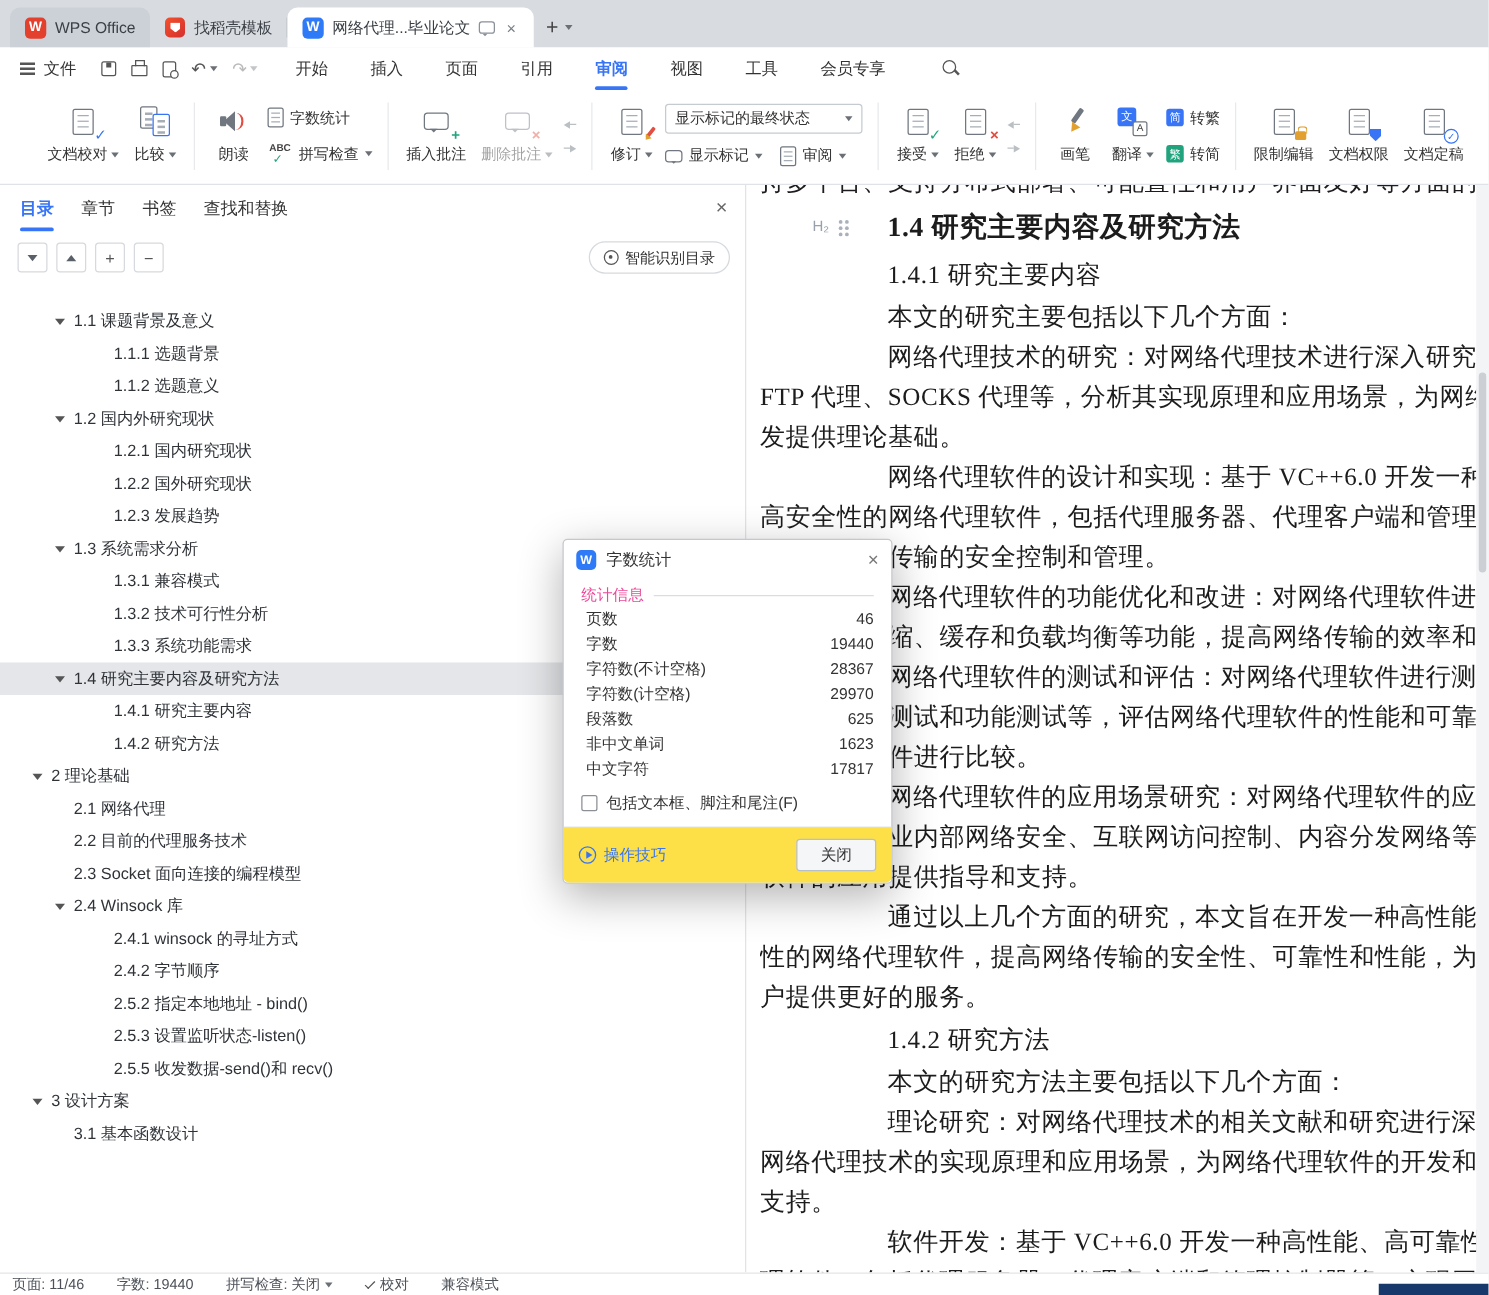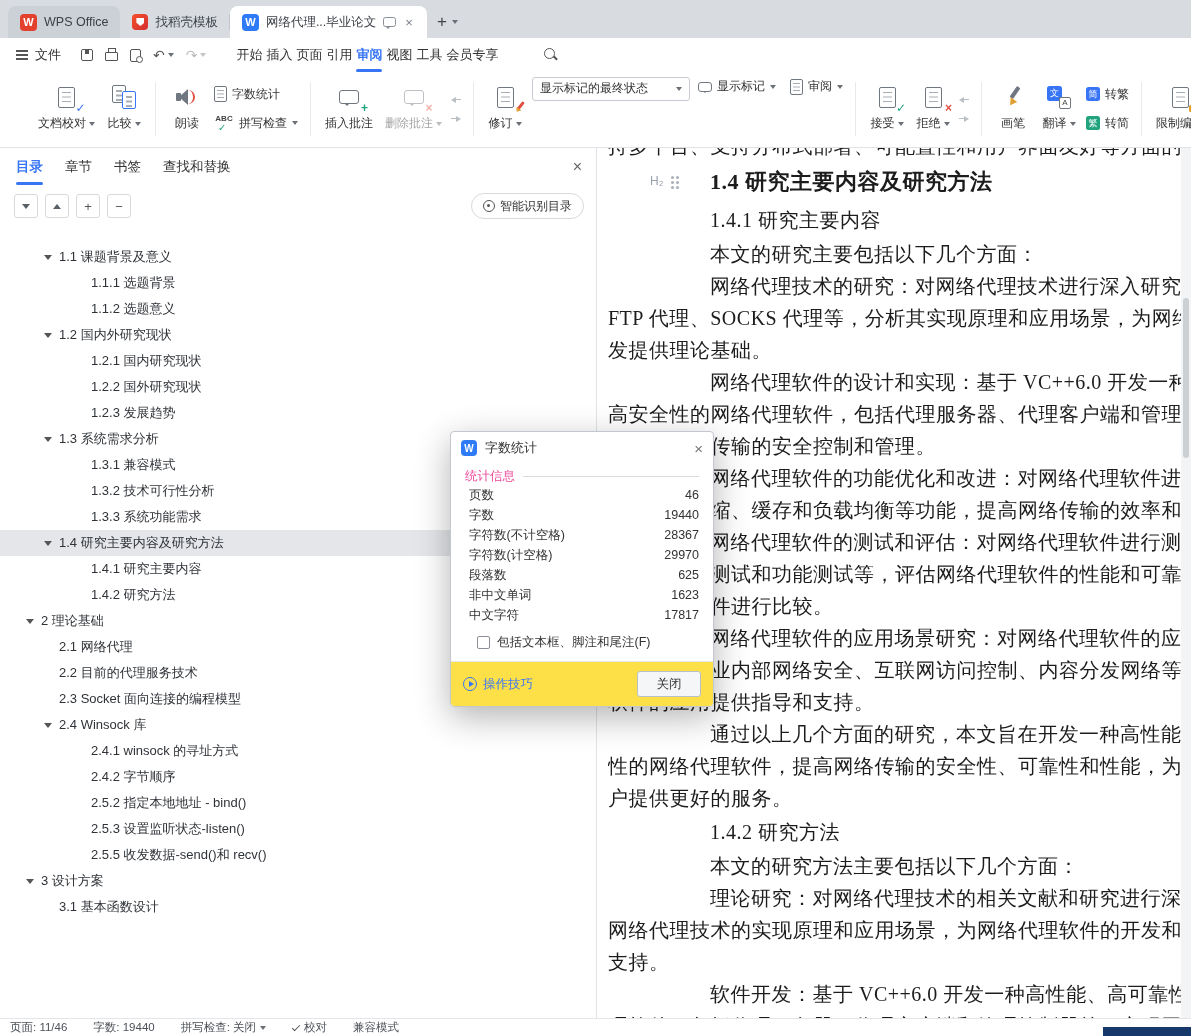--- a/index.html
+++ b/index.html
@@ -31,21 +31,21 @@
   .mb-icons{display:flex;align-items:center;gap:12px;margin-right:28px}
   .mb-ic{display:flex;align-items:center;gap:3px}
   .i-save{width:12px;height:12px;border:1.5px solid #555;border-radius:2px;position:relative}
   .i-save::before{content:"";position:absolute;left:2.5px;top:0;width:4px;height:4px;background:#555}
   .i-print{width:13px;height:9px;border:1.5px solid #555;border-radius:1px;position:relative;margin-top:3px}
   .i-print::before{content:"";position:absolute;left:2px;top:-5px;width:6px;height:4px;border:1.5px solid #555;border-bottom:none}
   .i-prev{width:11px;height:13px;border:1.5px solid #555;border-radius:2px;position:relative}
   .i-prev::after{content:"";position:absolute;right:-3px;bottom:-2px;width:5px;height:5px;border:1.5px solid #555;border-radius:50%;background:#fff}
   .arrow-glyph{font-size:14px;color:#555;line-height:1}
   .dim{opacity:.4}
-  .mb-menus{display:flex;}
+  .mb-menus{display:flex;gap:30px}
   .mb-item{position:relative;padding:0 2px;cursor:default}
   .mb-item.active{color:#3875f6;font-weight:700}
   .mb-item.active::after{content:"";position:absolute;left:2px;right:2px;bottom:-8px;height:3px;border-radius:2px;background:#3875f6}
   .i-search{position:relative;width:15px;height:15px;margin-left:44px}
   .i-search::before{content:"";position:absolute;left:0;top:0;width:9px;height:9px;border:1.6px solid #555;border-radius:50%}
   .i-search::after{content:"";position:absolute;left:9px;top:9px;width:5px;height:1.6px;background:#555;transform:rotate(45deg)}
 
   
   .ribbon{position:absolute;left:0;top:72px;right:0;height:76px;background:#fff;border-bottom:1px solid #dfe2e6;display:flex;align-items:center;padding:4px 6px 6px 32px}
   .vsep{width:1px;height:54px;background:#e7e9ec;margin:0 8px;flex:none}
@@ -88,21 +88,21 @@
   .cn-blue{background:#3875f6}.cn-teal{background:#21a47e}
   .small-col{display:flex;flex-direction:column;justify-content:center;gap:9px;height:64px;flex:none;align-items:flex-start;padding:0 4px}
   .sbtn{display:flex;align-items:center;gap:5px;font-size:12px;color:#333;height:20px;white-space:nowrap}
   .tiny-col{display:flex;flex-direction:column;justify-content:center;gap:10px;height:64px;padding:0 3px;flex:none}
   .nav-ic{width:11px;height:9px;position:relative;opacity:.4}
   .nav-ic::before{content:"";position:absolute;left:0;top:2px;border-top:3px solid transparent;border-bottom:3px solid transparent}
   .nav-ic.up::before{border-right:5px solid #55606b}
   .nav-ic.down::before{border-left:5px solid #55606b;left:5px}
   .nav-ic::after{content:"";position:absolute;top:4px;width:5px;height:1.5px;background:#55606b}
   .nav-ic.up::after{left:5px}.nav-ic.down::after{left:0}
-  .mid-col{display:flex;justify-content:center;gap:8px;height:64px;flex:none;padding:0 4px}
+  .mid-col{display:flex;flex-direction:column;justify-content:center;gap:8px;height:64px;flex:none;padding:0 4px}
   .combo{width:158px;height:24px;border:1px solid #c6cbd1;border-radius:3px;display:flex;align-items:center;justify-content:space-between;padding:0 7px;font-size:12px;color:#333;white-space:nowrap}
   .mid-row{display:flex;gap:14px}
   .disabled{opacity:.45}
 
   
   .sidebar{position:absolute;left:0;top:148px;width:597px;bottom:18px;background:#fff;border-right:1px solid #e1e3e6;overflow:hidden}
   .side-tabs{height:38px;display:flex;align-items:center;gap:22px;padding:0 14px 0 16px;font-size:13.5px;color:#333}
   .side-tab{position:relative;cursor:default}
   .side-tab.active{color:#3875f6;font-weight:700}
   .side-tab.active::after{content:"";position:absolute;left:0;right:0;bottom:-9px;height:3px;border-radius:2px;background:#3875f6}
@@ -140,21 +140,21 @@
   
   .dialog{position:absolute;left:450px;top:431px;width:264px;background:#fff;border:1px solid #c3c8ce;border-radius:4px;box-shadow:0 10px 34px rgba(0,0,0,.3);z-index:60;font-size:12.5px;color:#333}
   .dlg-head{height:32px;display:flex;align-items:center;gap:8px;padding:0 10px}
   .dlg-title{font-size:13px;color:#333}
   .dlg-close{margin-left:auto;color:#777;font-size:15px;line-height:1}
   .dlg-body{padding:2px 14px 8px}
   .legend{display:flex;align-items:center;gap:8px;color:#ec4899;margin:2px 0 0}
   .legend::after{content:"";flex:1;height:1px;background:#d9dde2}
   .srow{display:flex;justify-content:space-between;align-items:center;height:20px;padding-left:4px}
   .srow .val{text-align:right}
-  .cbrow{display:flex;align-items:center;gap:7px;margin:9px 12px 2px}
+  .cbrow{display:flex;align-items:center;gap:7px;margin:9px 0 2px}
   .cbox{width:13px;height:13px;border:1.3px solid #8a9096;border-radius:2px;background:#fff;flex:none}
   .dlg-foot{display:flex;align-items:center;justify-content:space-between;padding:9px 12px;border-top:1px solid #e3e6ea;background:#fde047;border-radius:0 0 4px 4px}
   .tips{display:flex;align-items:center;gap:6px;color:#3875f6}
   .play-ic{width:14px;height:14px;border:1.4px solid #3875f6;border-radius:50%;position:relative;flex:none}
   .play-ic::after{content:"";position:absolute;left:4.5px;top:3px;border-top:3px solid transparent;border-bottom:3px solid transparent;border-left:5px solid #3875f6}
   .dlg-btn{min-width:64px;height:26px;border:1px solid #b9bfc7;border-radius:3px;background:#f4f6f8;font-size:12.5px;color:#333;display:flex;align-items:center;justify-content:center}
 
   
   .statusbar{position:absolute;left:0;right:0;bottom:0;height:18px;background:#fff;border-top:1px solid #e3e5e8;display:flex;align-items:center;gap:26px;padding:0 10px;font-size:11.5px;color:#4c5158}
   .st-item{display:flex;align-items:center;gap:4px;white-space:nowrap}

